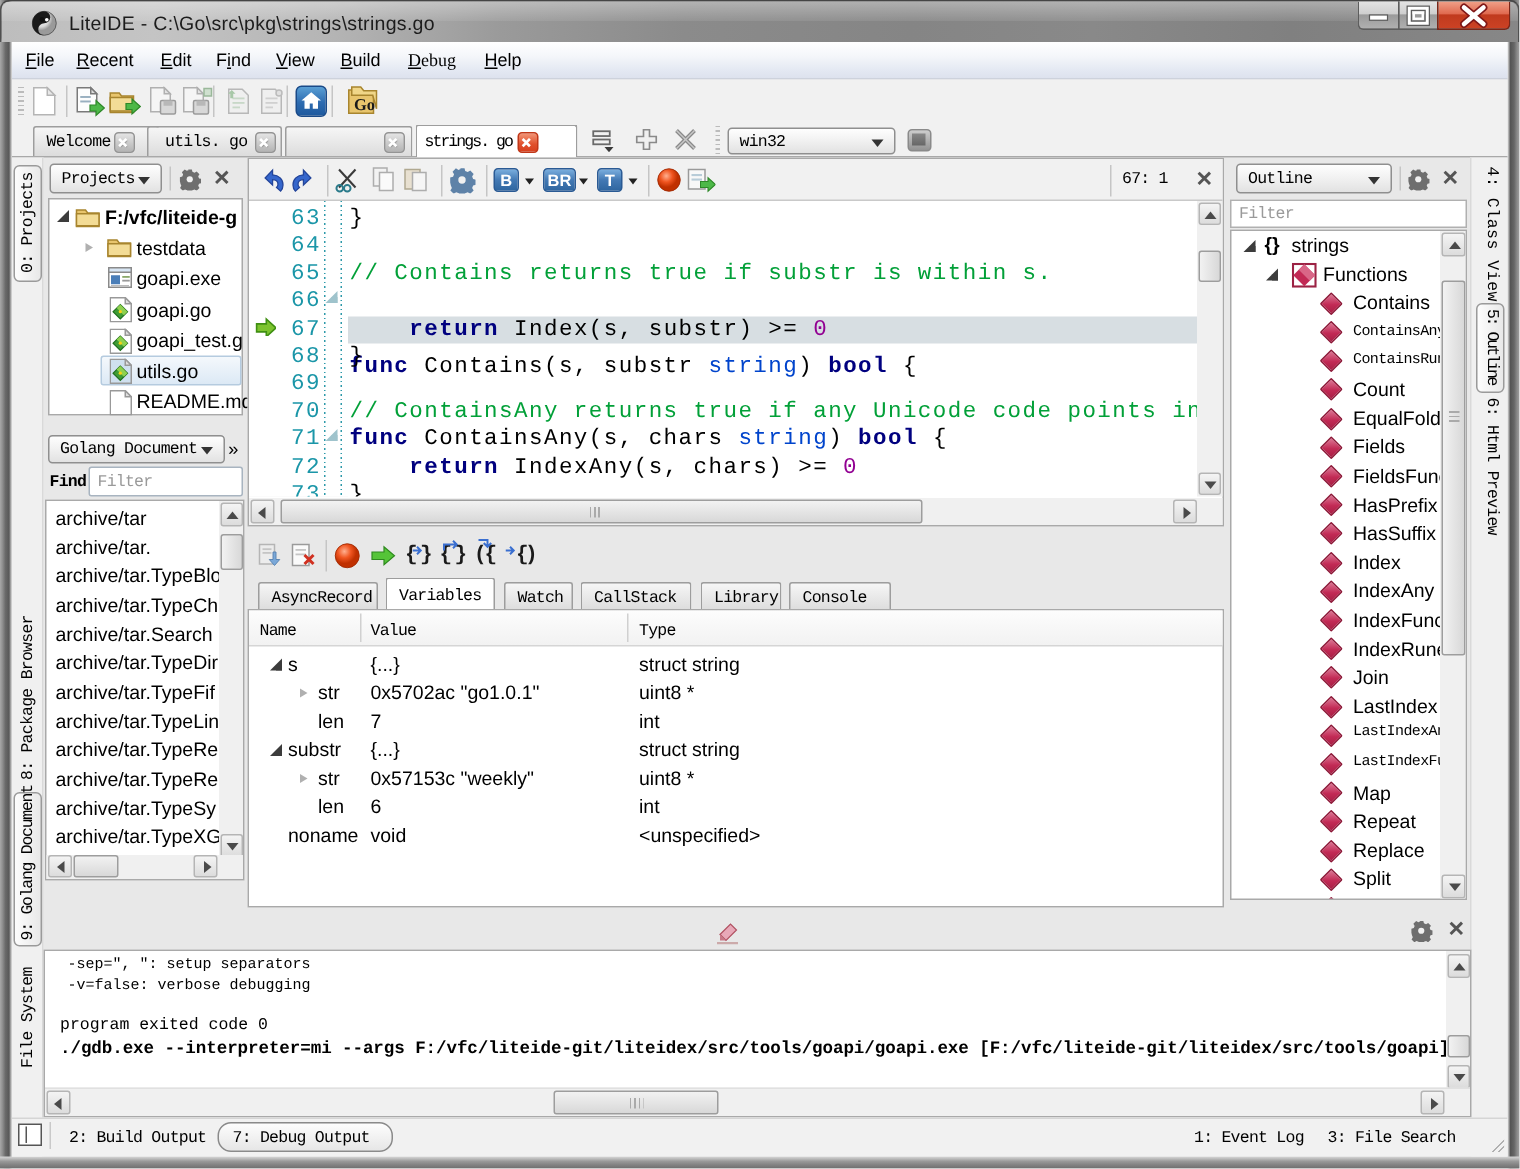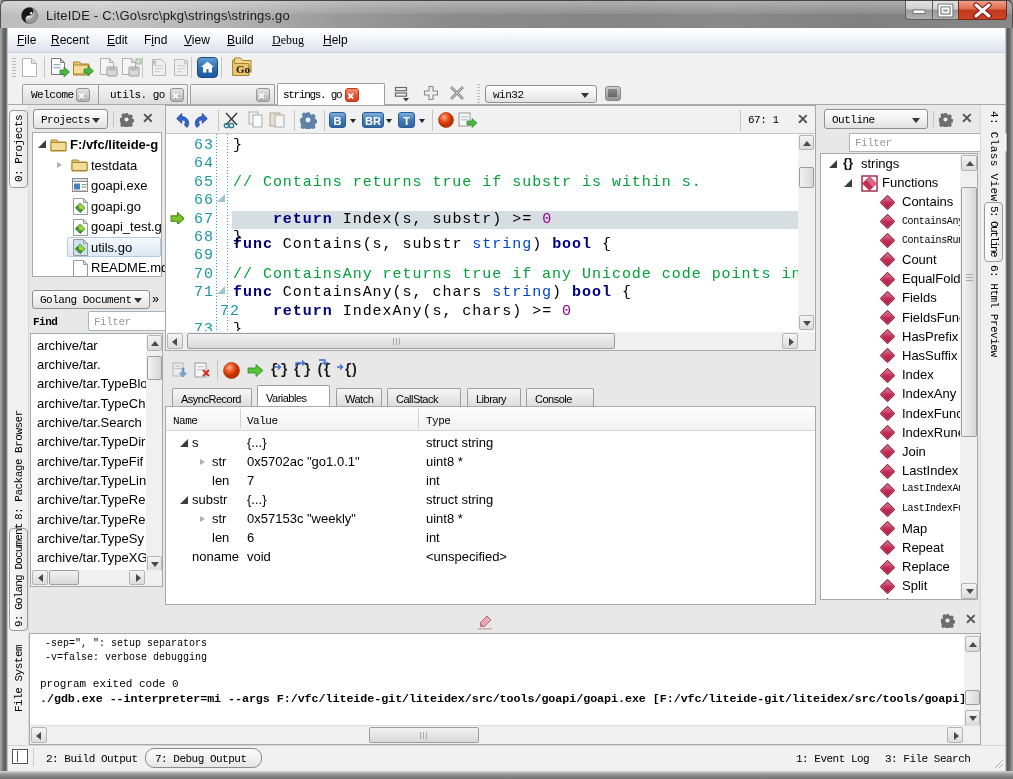--- a/index.html
+++ b/index.html
@@ -43,21 +43,21 @@
 .combo .car{position:absolute;right:7px;top:7px;width:0;height:0;border-left:4px solid transparent;border-right:4px solid transparent;border-top:5px solid #333;}
 .gear{position:absolute;width:15px;height:15px;}
 .xico{position:absolute;font-size:14px;font-weight:bold;color:#555;font-family:"Liberation Sans";}
 
 .vtxt{font-family:"Liberation Mono",monospace;font-size:11px;letter-spacing:-0.5px;color:#000;white-space:nowrap;transform:rotate(-90deg);transform-origin:0 0;position:absolute;}
 .vtxt.r{transform:rotate(90deg);}
 .vtab{position:absolute;box-sizing:border-box;border:1px solid #9a9a9a;border-radius:4px;background:linear-gradient(to right,#fdfdfd,#e8e8e8);}
 
 .pbox{position:absolute;background:#fff;border:1px solid #a9a9a9;box-sizing:border-box;}
 .phead{position:absolute;font-family:"Liberation Mono",monospace;font-size:11px;letter-spacing:-0.5px;}
-.filter{position:absolute;box-sizing:border-box;background:#fff;border:1px solid #b0b0b0;font-family:"Liberation Mono",monospace;font-size:11px;letter-spacing:-0.5px;color:#9a9a9a;margin-left:29px;}
+.filter{position:absolute;box-sizing:border-box;background:#fff;border:1px solid #b0b0b0;font-family:"Liberation Mono",monospace;font-size:11px;letter-spacing:-0.5px;color:#9a9a9a;}
 
 .trow{position:absolute;white-space:nowrap;font-size:13px;color:#000;}
 .texp{position:absolute;width:0;height:0;}
 .texp.open{border-top:4px solid transparent;border-left:4px solid transparent;border-bottom:4px solid #3c3c3c;border-right:4px solid #3c3c3c;margin-top:-4px;}
 .texp.closed{border-top:3.5px solid transparent;border-bottom:3.5px solid transparent;border-left:5px solid #b0b0b0;margin-top:-3px;}
 
 .sbtn{position:absolute;box-sizing:border-box;border:1px solid #b5b5b5;border-radius:2px;background:linear-gradient(to bottom,#f4f4f4,#dcdcdc);}
 .sthumb{position:absolute;box-sizing:border-box;border:1px solid #9d9d9d;border-radius:2px;background:linear-gradient(to right,#f2f2f2,#d8d8d8);}
 .sthumb.h{background:linear-gradient(to bottom,#f2f2f2,#d8d8d8);}
 .sarr{position:absolute;width:0;height:0;}
@@ -72,21 +72,21 @@
 .cmt{color:#02a038;}
 .num{color:#920092;}
 .bbtn{position:absolute;top:6px;width:17px;height:16px;border-radius:3px;background:linear-gradient(to bottom,#7aaede,#4379b4 50%,#2f66a0);border:1px solid #2a5a94;color:#fff;font-weight:bold;font-size:11px;text-align:center;line-height:16px;font-family:"Liberation Sans";box-sizing:border-box;}
 .bcar{position:absolute;top:13px;width:0;height:0;border-left:3.5px solid transparent;border-right:3.5px solid transparent;border-top:4px solid #222;}
 .stepico{position:absolute;top:5px;width:18px;height:17px;font-family:"Liberation Mono",monospace;font-size:14px;font-weight:bold;color:#1a1a1a;}
 .stepico .sb1{position:absolute;left:0px;top:0px;}
 .stepico .sb2{position:absolute;left:10px;top:0px;}
 .dmd{position:absolute;left:61px;width:9px;height:9px;transform:rotate(45deg);background:linear-gradient(135deg,#dd7795 0%,#c22a55 55%,#a81f45 100%);border:1px solid #8b1535;border-radius:1px;}
 
 #dbgbox{position:absolute;left:165px;top:355px;width:651px;height:250px;}
-.dtab{position:absolute;box-sizing:border-box;border:1px solid #9d9d9d;border-bottom:none;border-radius:2px 2px 0 0;background:linear-gradient(to bottom,#f6f6f6,#e9e9e9 50%,#dcdcdc);font-family:Liberation Sans, sans-serif;font-size:11px;letter-spacing:-0.5px;}
+.dtab{position:absolute;box-sizing:border-box;border:1px solid #9d9d9d;border-bottom:none;border-radius:2px 2px 0 0;background:linear-gradient(to bottom,#f6f6f6,#e9e9e9 50%,#dcdcdc);font-family:Liberation Mono, monospace;font-size:11px;letter-spacing:-0.5px;}
 .dtab .lbl{position:absolute;left:8px;top:4px;white-space:nowrap;}
 .dtab.act{background:#fff;}
 
 .outtxt{font-family:"Liberation Mono",monospace;white-space:pre;color:#000;}
 </style></head>
 <body>
 <div id="frame"></div>
 <div id="frL"></div>
 <div id="frR"></div>
 <div id="frB"></div>
@@ -429,21 +429,21 @@
     <div class="cl code" style="left:67px;top:58.2px;margin-top:44px;"><span class="kw">func</span> Contains(s, substr <span class="typ">string</span>) <span class="kw">bool</span> {</div>
 <div class="cl code lnum" style="left:0px;top:76.6px;">67</div>
     <div class="cl code" style="left:67px;top:76.6px;">    <span class="kw">return</span> Index(s, substr) &gt;= <span class="num">0</span></div>
 <div class="cl code lnum" style="left:0px;top:95px;">68</div>
     <div class="cl code" style="left:67px;top:95px;">}</div>
 <div class="cl code lnum" style="left:0px;top:113.4px;">69</div>
 <div class="cl code lnum" style="left:0px;top:131.8px;">70</div>
     <div class="cl code cmt" style="left:67px;top:131.8px;">// ContainsAny returns true if any Unicode code points in</div>
 <div class="cl code lnum" style="left:0px;top:150.2px;">71</div>
     <div class="cl code" style="left:67px;top:150.2px;"><span class="kw">func</span> ContainsAny(s, chars <span class="typ">string</span>) <span class="kw">bool</span> {</div>
-<div class="cl code lnum" style="left:0px;top:168.6px;margin-left:26px;">72</div>
+<div class="cl code lnum" style="left:0px;top:168.6px;">72</div>
     <div class="cl code" style="left:67px;top:168.6px;">    <span class="kw">return</span> IndexAny(s, chars) &gt;= <span class="num">0</span></div>
 <div class="cl code lnum" style="left:0px;top:187px;">73</div>
     <div class="cl code" style="left:67px;top:187px;">}</div>
 <div style="position:absolute;left:50px;top:0;width:1px;height:197px;background:repeating-linear-gradient(to bottom,#2e9aaa 0 1px,transparent 1px 3px);"></div>
 <div style="position:absolute;left:61px;top:0;width:1px;height:197px;background:repeating-linear-gradient(to bottom,#2e9aaa 0 1px,transparent 1px 3px);"></div>
 <svg style="position:absolute;left:4px;top:77px;" width="14" height="13" viewBox="0 0 13 12">
       <path d="M1 4.5 h6 V1.5 l6 5.5 -6 5.5 V9.5 H1 z" fill="#7cc32e" stroke="#3f8f12" stroke-width="1"></path>
     </svg>
 <div style="position:absolute;left:51px;top:60px;width:0;height:0;border-top:4.5px solid transparent;border-left:4.5px solid transparent;border-bottom:4.5px solid #9fc3cc;border-right:4.5px solid #9fc3cc;"></div>
 <div style="position:absolute;left:51px;top:152px;width:0;height:0;border-top:4.5px solid transparent;border-left:4.5px solid transparent;border-bottom:4.5px solid #9fc3cc;border-right:4.5px solid #9fc3cc;"></div>

